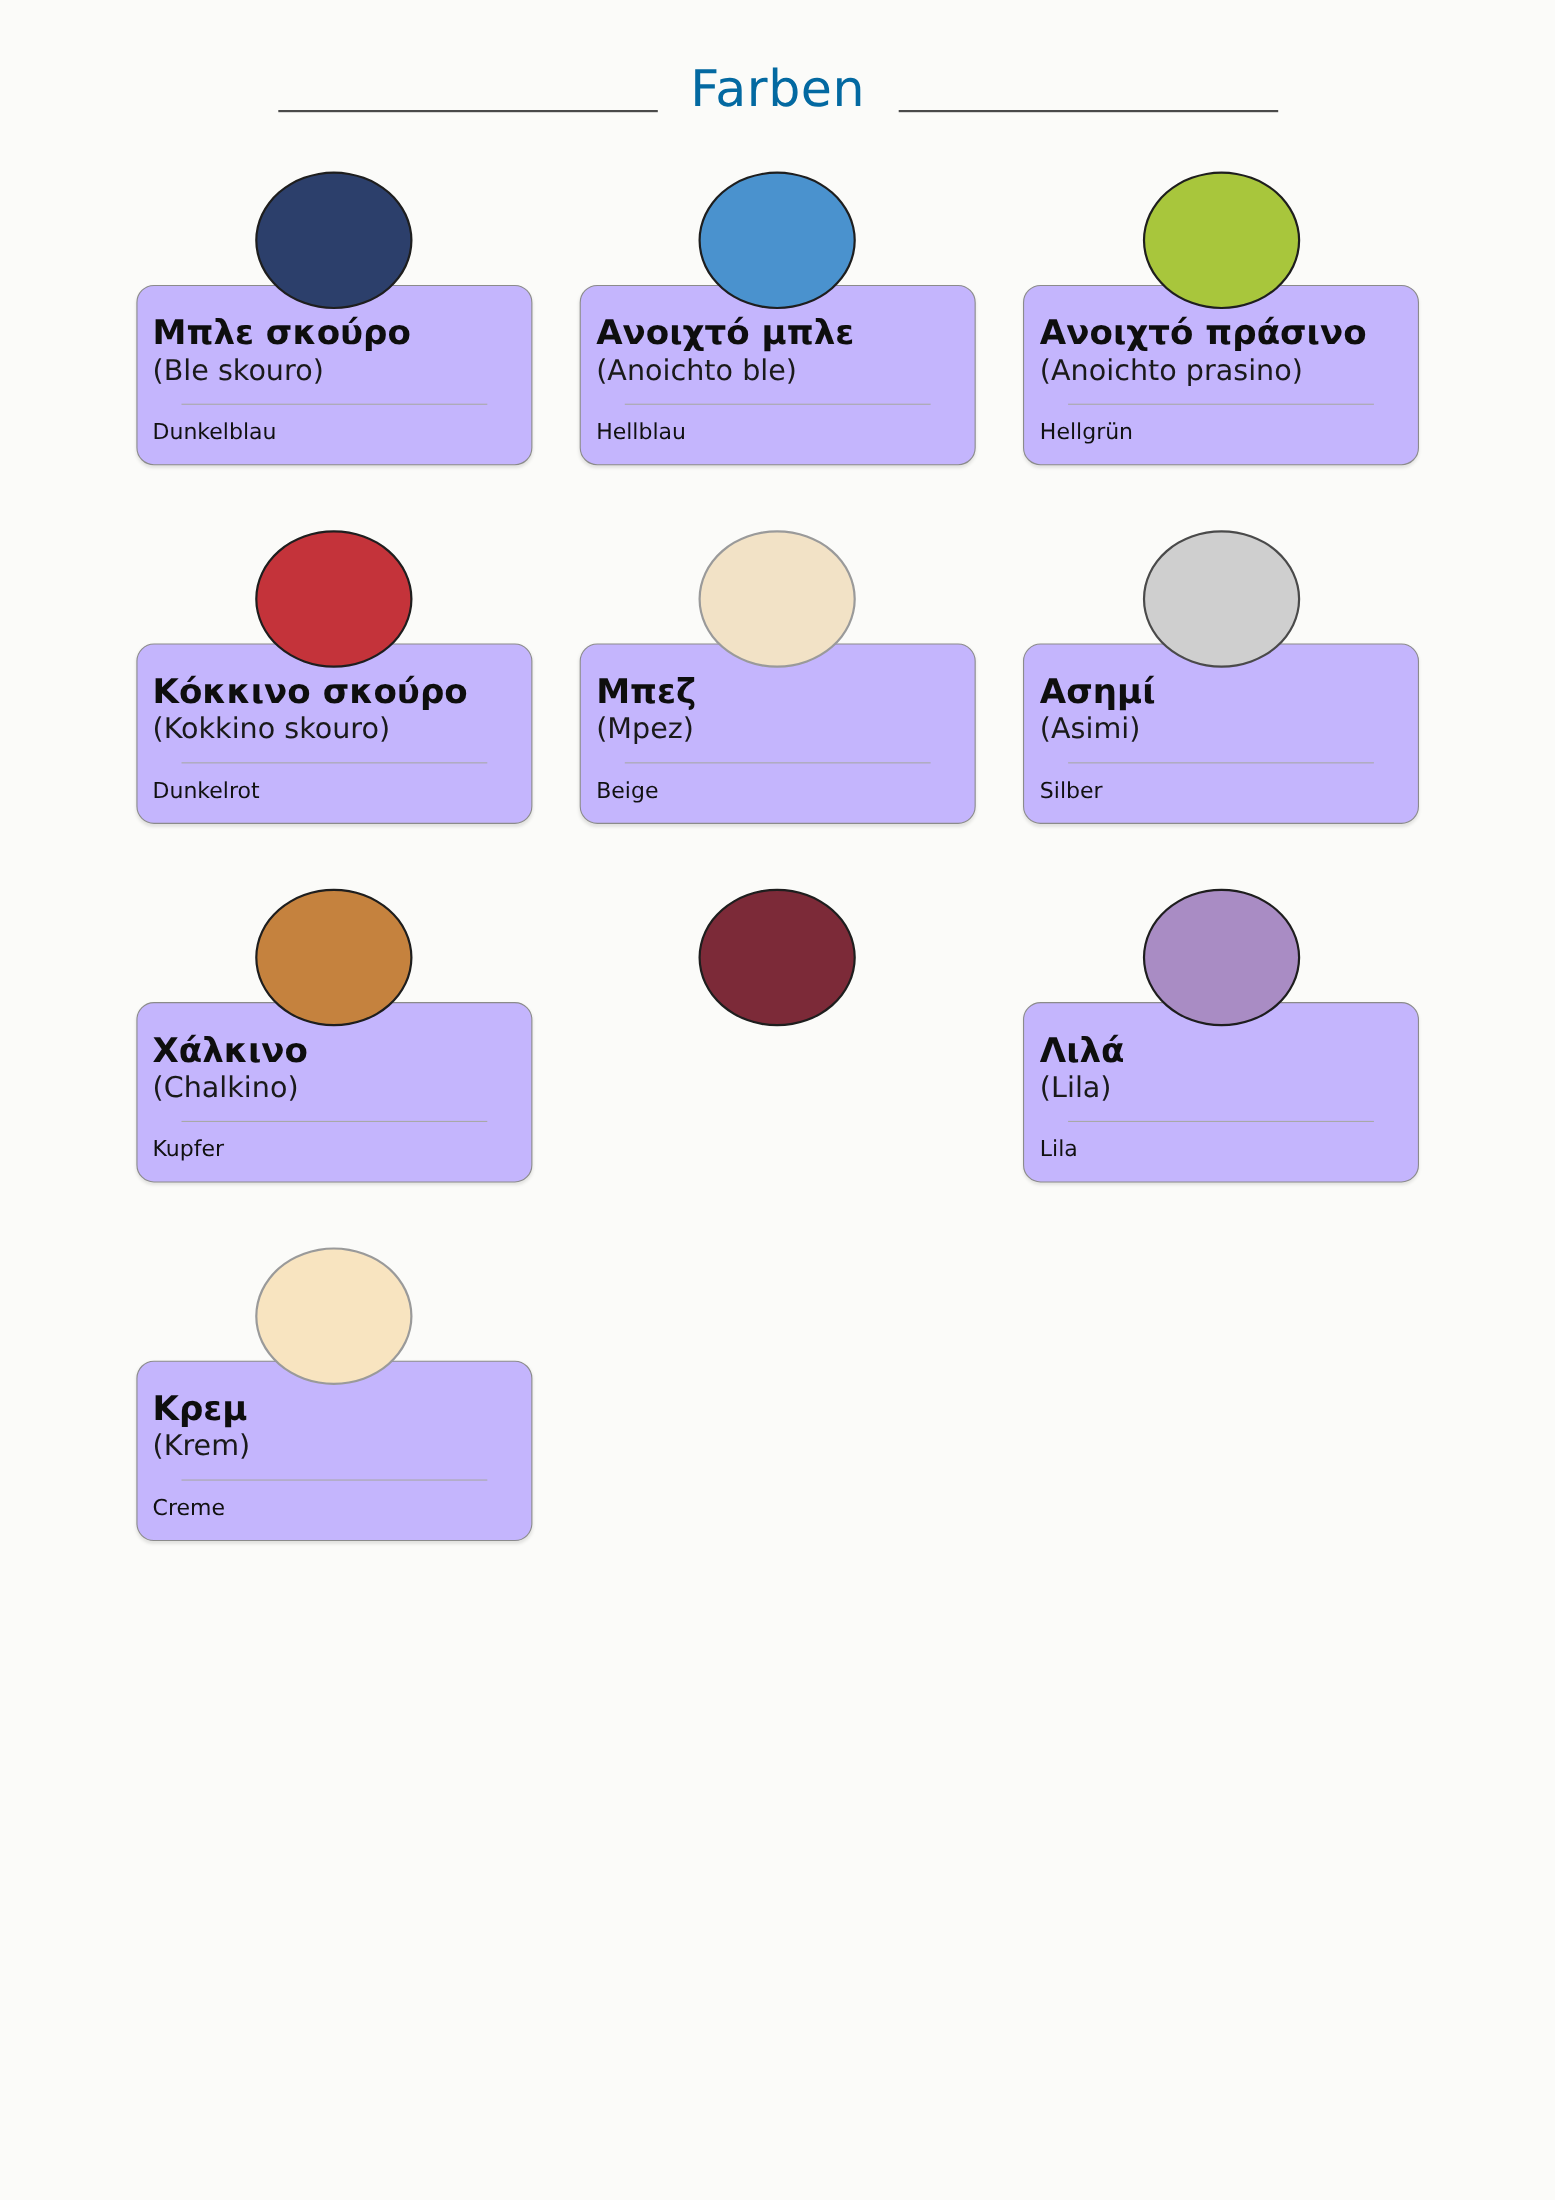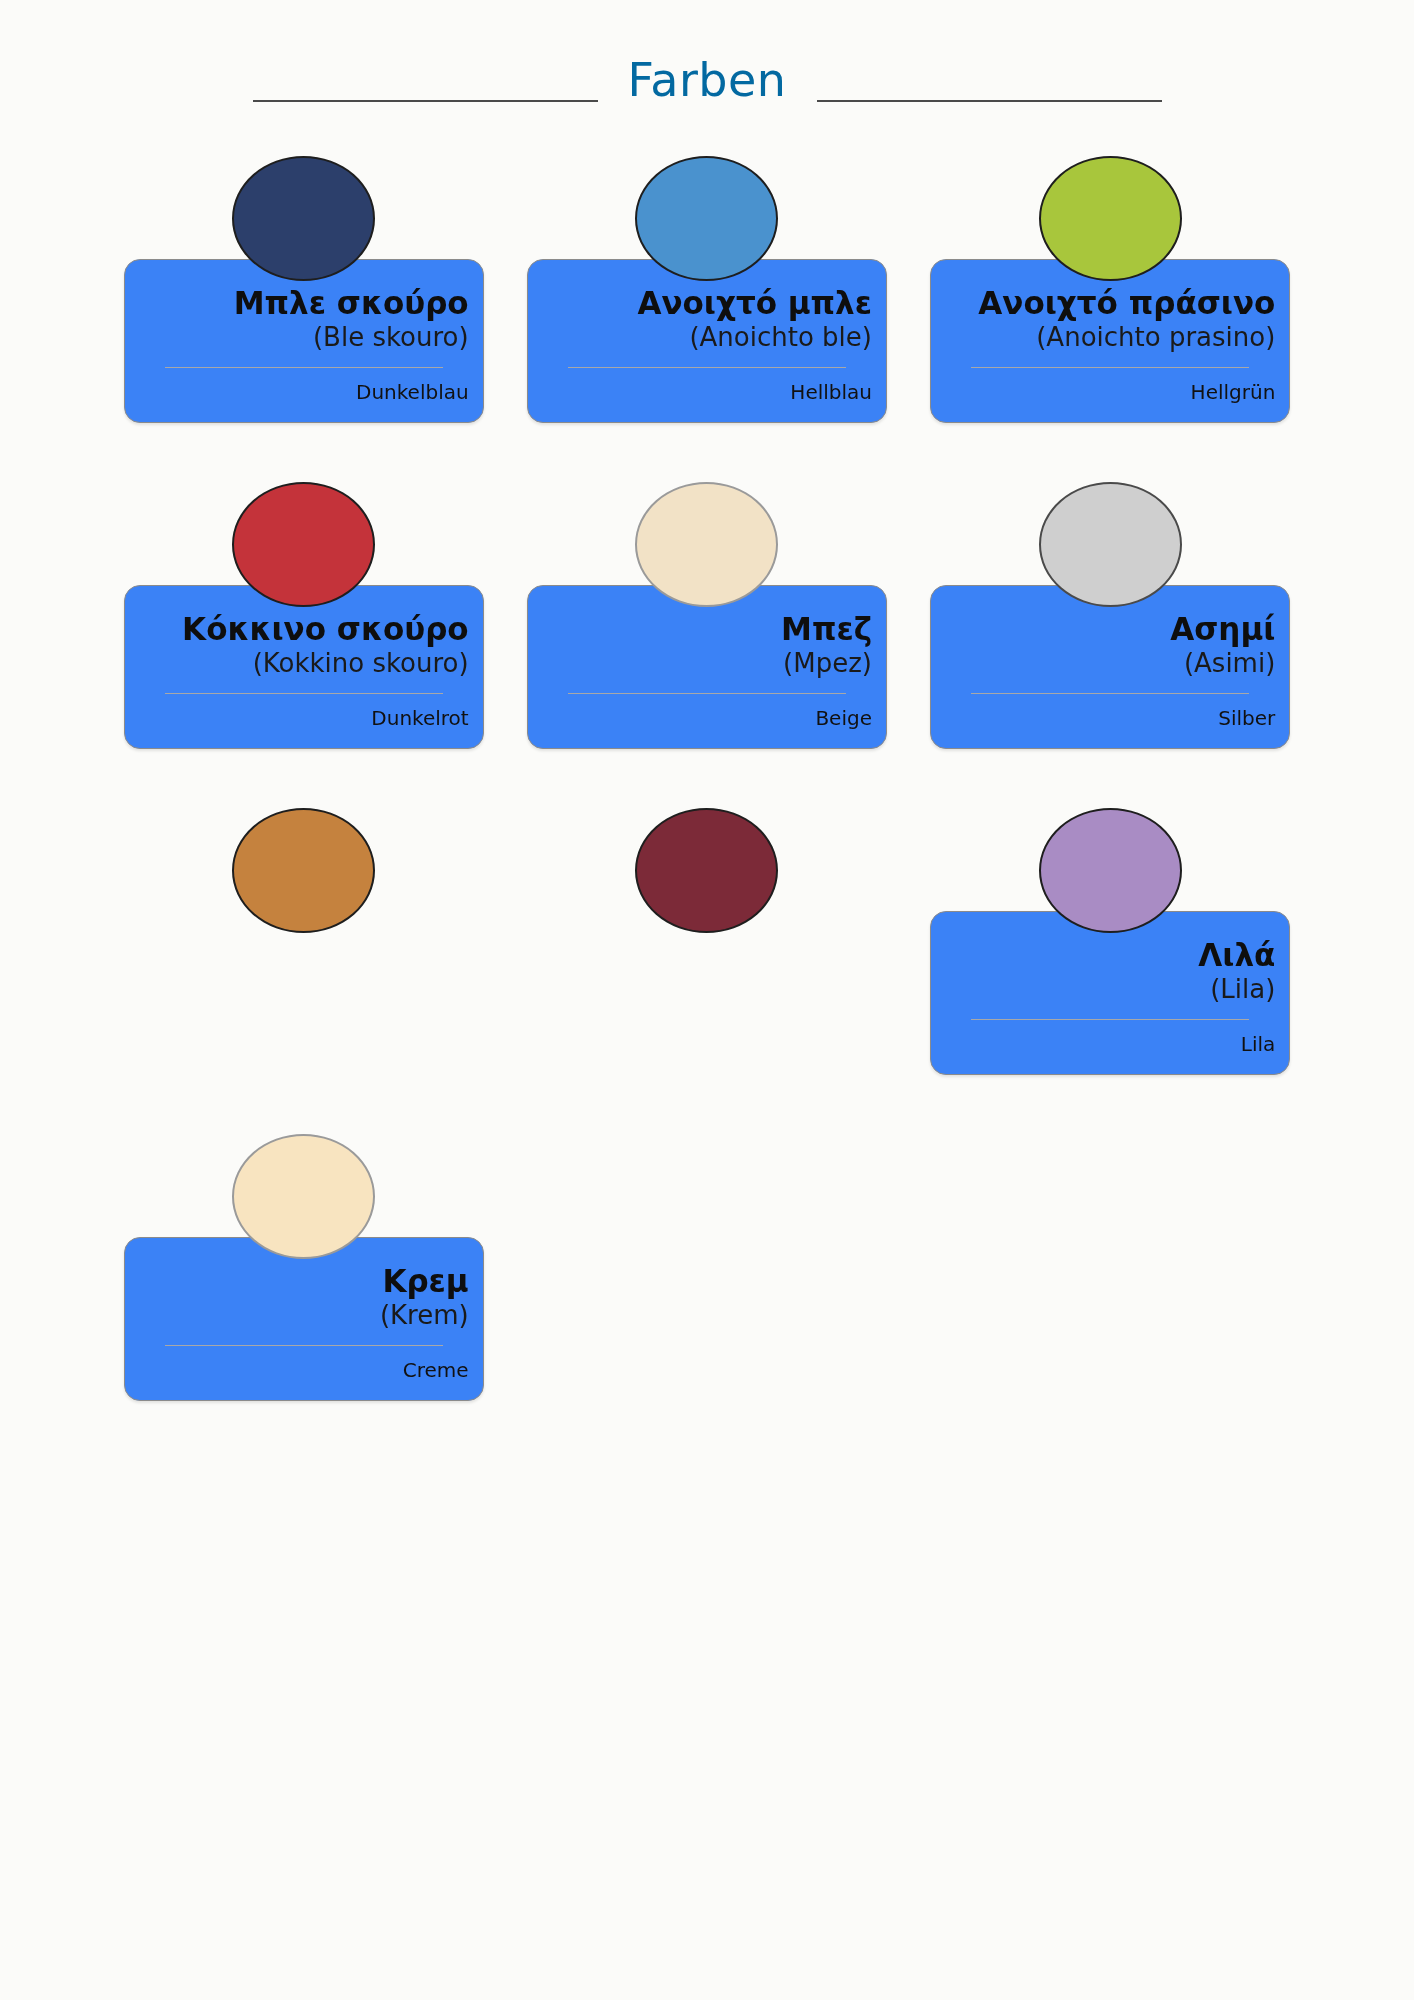--- a/index.html
+++ b/index.html
@@ -72,27 +72,27 @@
     border: 2.5px solid #1e1e1e;
     box-sizing: border-box;
     margin-bottom: -22px;
     position: relative;
     z-index: 2;
   }
 
   .card {
     width: 100%;
     max-width: 360px;
-    background: #3b82f6;
+    background: #c4b5fd;
     border: 1.6px solid #8b8b8b;
     border-radius: 16px;
     box-shadow: 0 2px 3px rgba(0,0,0,0.10);
     padding: 26px 14px 18px 14px;
     box-sizing: border-box;
-    text-align: right;
+    text-align: left;
     position: relative;
     z-index: 1;
   }
 
   .greek {
     font-size: 31px;
     font-weight: 700;
     line-height: 1.12;
     color: #0e0e0e;
     white-space: nowrap;
@@ -177,20 +177,26 @@
       <div class="swatch" style="background: rgb(207, 207, 207); border-color: rgb(74, 74, 74);"></div>
       <div class="card">
         <div class="greek">Ασημί</div>
         <div class="translit">(Asimi)</div>
         <div class="divider"></div>
         <div class="german">Silber</div>
       </div>
     </div>
     <div class="color-cell">
       <div class="swatch" style="background: rgb(197, 130, 62); border-color: rgb(30, 30, 30);"></div>
+      <div class="card">
+        <div class="greek">Χάλκινο</div>
+        <div class="translit">(Chalkino)</div>
+        <div class="divider"></div>
+        <div class="german">Kupfer</div>
+      </div>
     </div>
     <div class="color-cell">
       <div class="swatch" style="background: rgb(124, 42, 56); border-color: rgb(30, 30, 30);"></div>
     </div>
     <div class="color-cell">
       <div class="swatch" style="background: rgb(169, 140, 196); border-color: rgb(30, 30, 30);"></div>
       <div class="card">
         <div class="greek">Λιλά</div>
         <div class="translit">(Lila)</div>
         <div class="divider"></div>

